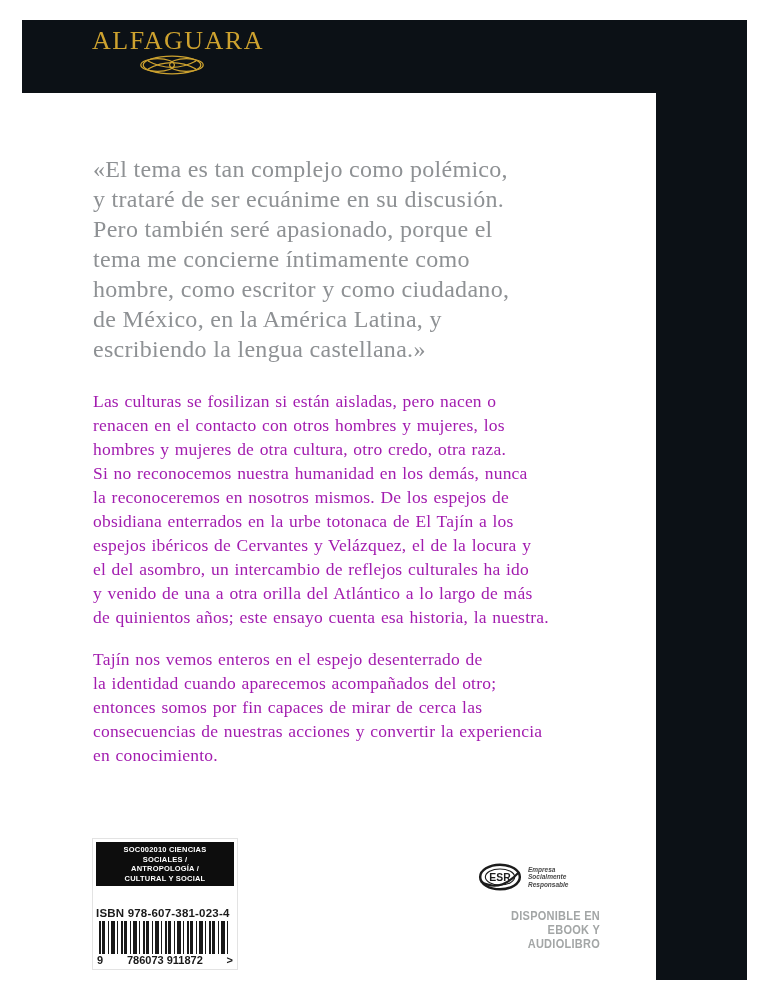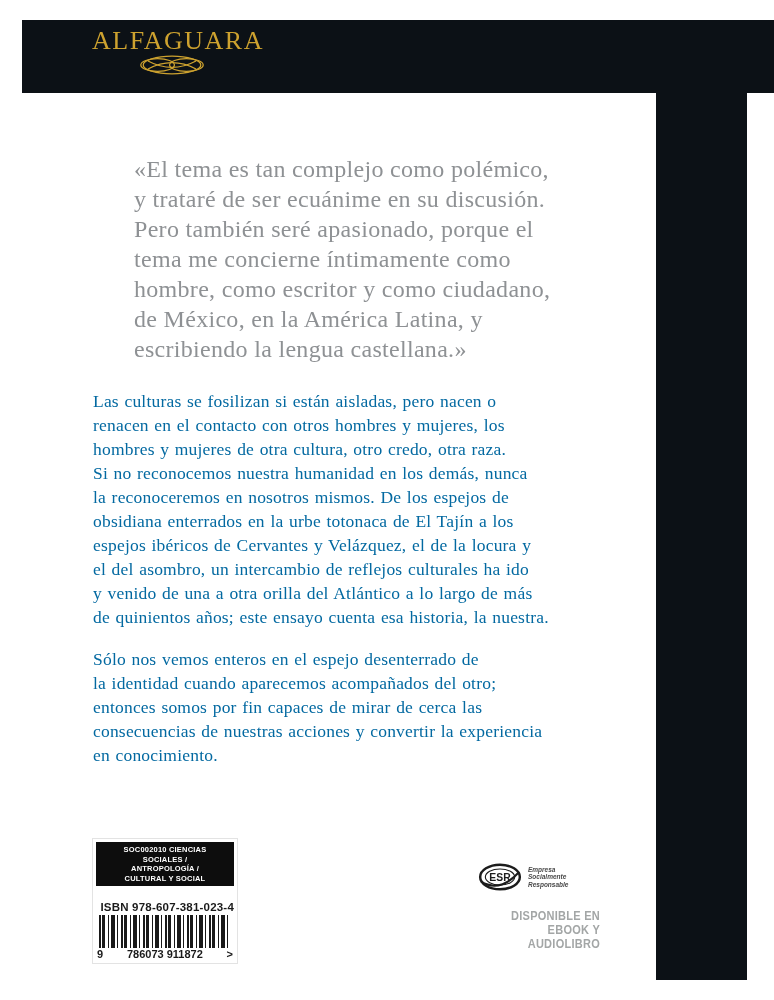--- a/index.html
+++ b/index.html
@@ -1,42 +1,42 @@
 <!DOCTYPE html>
 <html><head>
 <meta charset="utf-8">
 <style>
   html,body{margin:0;padding:0;background:#ffffff;}
   .page{position:relative;width:774px;height:1000px;background:#ffffff;overflow:hidden;
         font-family:"Liberation Serif","DejaVu Serif",serif;}
 
   
-  .header-bar{position:absolute;left:22px;top:20px;width:725px;height:73px;background:#0c1116;padding-left:28px;}
+  .header-bar{position:absolute;left:22px;top:20px;width:725px;height:73px;background:#0c1116;}
   .logo{position:absolute;left:70px;top:7px;width:160px;text-align:center;}
   .logo-text{display:block;color:#cda22f;font-size:26px;letter-spacing:1.5px;line-height:28px;
              font-family:"Liberation Serif","DejaVu Serif",serif;}
   .logo-ornament{display:block;margin:-2px auto 0;}
 
   
   .right-strip{position:absolute;left:656px;top:93px;width:91px;height:887px;background:#0c1116;}
 
   
   .quote{position:absolute;left:93px;top:130px;width:560px;
-         color:#8e9194;font-size:24px;line-height:30px;white-space:pre-line;letter-spacing:.3px;margin-left:41px;}
-  .body-par{position:absolute;left:93px;width:575px;color:#0369a1;font-size:17.5px;line-height:24px;
+         color:#8e9194;font-size:24px;line-height:30px;white-space:pre-line;letter-spacing:.3px;}
+  .body-par{position:absolute;left:93px;width:575px;color:#a21caf;font-size:17.5px;line-height:24px;
             white-space:pre-line;word-spacing:1px;letter-spacing:.2px;}
   .par-1{top:371px;}
   .par-2{top:629px;}
 
   
   .footer-left{position:absolute;left:92px;top:838px;width:138px;background:#fff;
                border:1px solid #e3e3e3;padding:3px;font-family:"Liberation Sans","DejaVu Sans",sans-serif;}
   .bisac-box{background:#0d0d0d;color:#ffffff;text-align:center;font-size:7.5px;font-weight:bold;
              line-height:9.5px;padding:3px 18px;letter-spacing:.2px;white-space:pre-line;}
-  .isbn{margin-top:15px;text-align:right;font-size:11.5px;font-weight:bold;color:#1a1a1a;letter-spacing:.2px;}
+  .isbn{margin-top:21px;text-align:left;font-size:11.5px;font-weight:bold;color:#1a1a1a;letter-spacing:.2px;}
   .barcode-bars{height:33px;margin:2px 3px 0;
     background:repeating-linear-gradient(90deg,
       #191919 0 2px,#fff 2px 3px,#191919 3px 6px,#fff 6px 9px,
       #191919 9px 10px,#fff 10px 12px,#191919 12px 16px,#fff 16px 18px,
       #191919 18px 19px,#fff 19px 22px);}
   .barcode-digits{display:flex;justify-content:space-between;margin:0 1px;
                   font-size:11px;font-weight:bold;color:#1a1a1a;}
 
   
   .footer-right{position:absolute;left:478px;top:860px;width:122px;
@@ -81,21 +81,21 @@
   <p class="body-par par-1">Las culturas se fosilizan si están aisladas, pero nacen o
 renacen en el contacto con otros hombres y mujeres, los
 hombres y mujeres de otra cultura, otro credo, otra raza.
 Si no reconocemos nuestra humanidad en los demás, nunca
 la reconoceremos en nosotros mismos. De los espejos de
 obsidiana enterrados en la urbe totonaca de El Tajín a los
 espejos ibéricos de Cervantes y Velázquez, el de la locura y
 el del asombro, un intercambio de reflejos culturales ha ido
 y venido de una a otra orilla del Atlántico a lo largo de más
 de quinientos años; este ensayo cuenta esa historia, la nuestra.</p>
-  <p class="body-par par-2">Sólo nos vemos enteros en el espejo desenterrado de
+  <p class="body-par par-2">Tajín nos vemos enteros en el espejo desenterrado de
 la identidad cuando aparecemos acompañados del otro;
 entonces somos por fin capaces de mirar de cerca las
 consecuencias de nuestras acciones y convertir la experiencia
 en conocimiento.</p>
 
   <div class="footer-left">
     <div class="bisac-box">SOC002010  CIENCIAS
 SOCIALES / ANTROPOLOGÍA /
 CULTURAL Y SOCIAL</div>
     <div class="isbn">ISBN 978-607-381-023-4</div>

